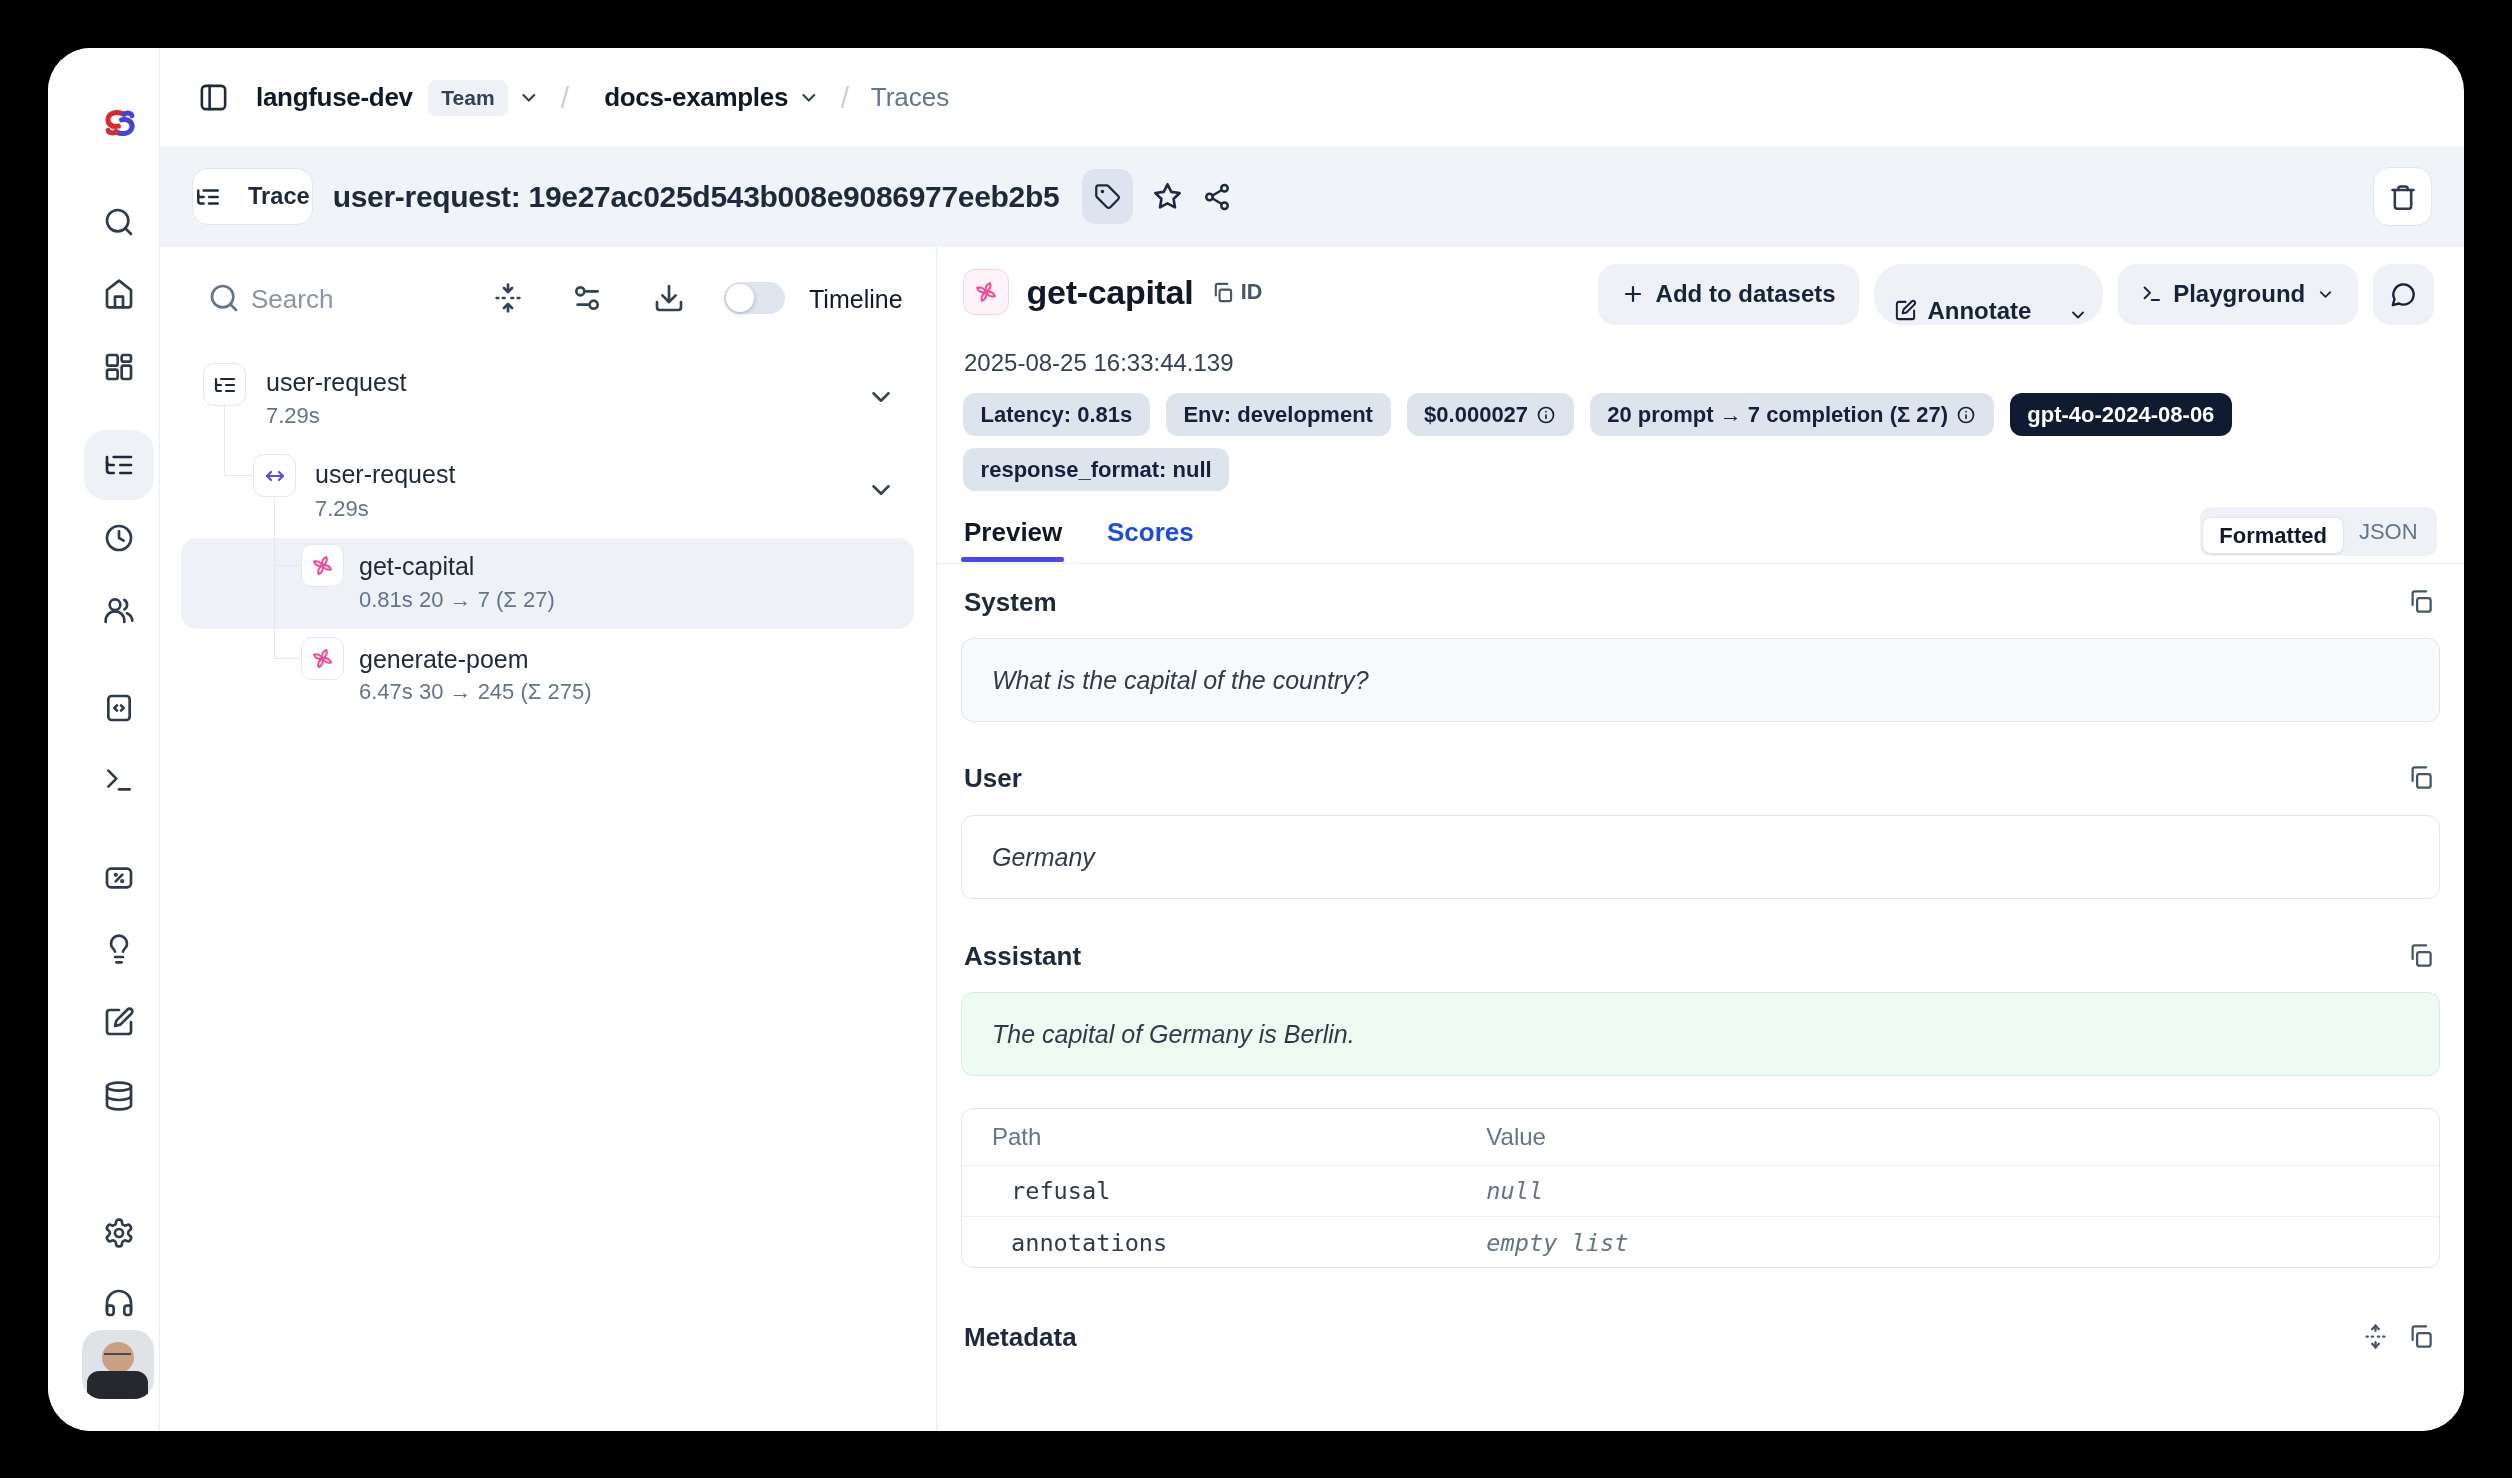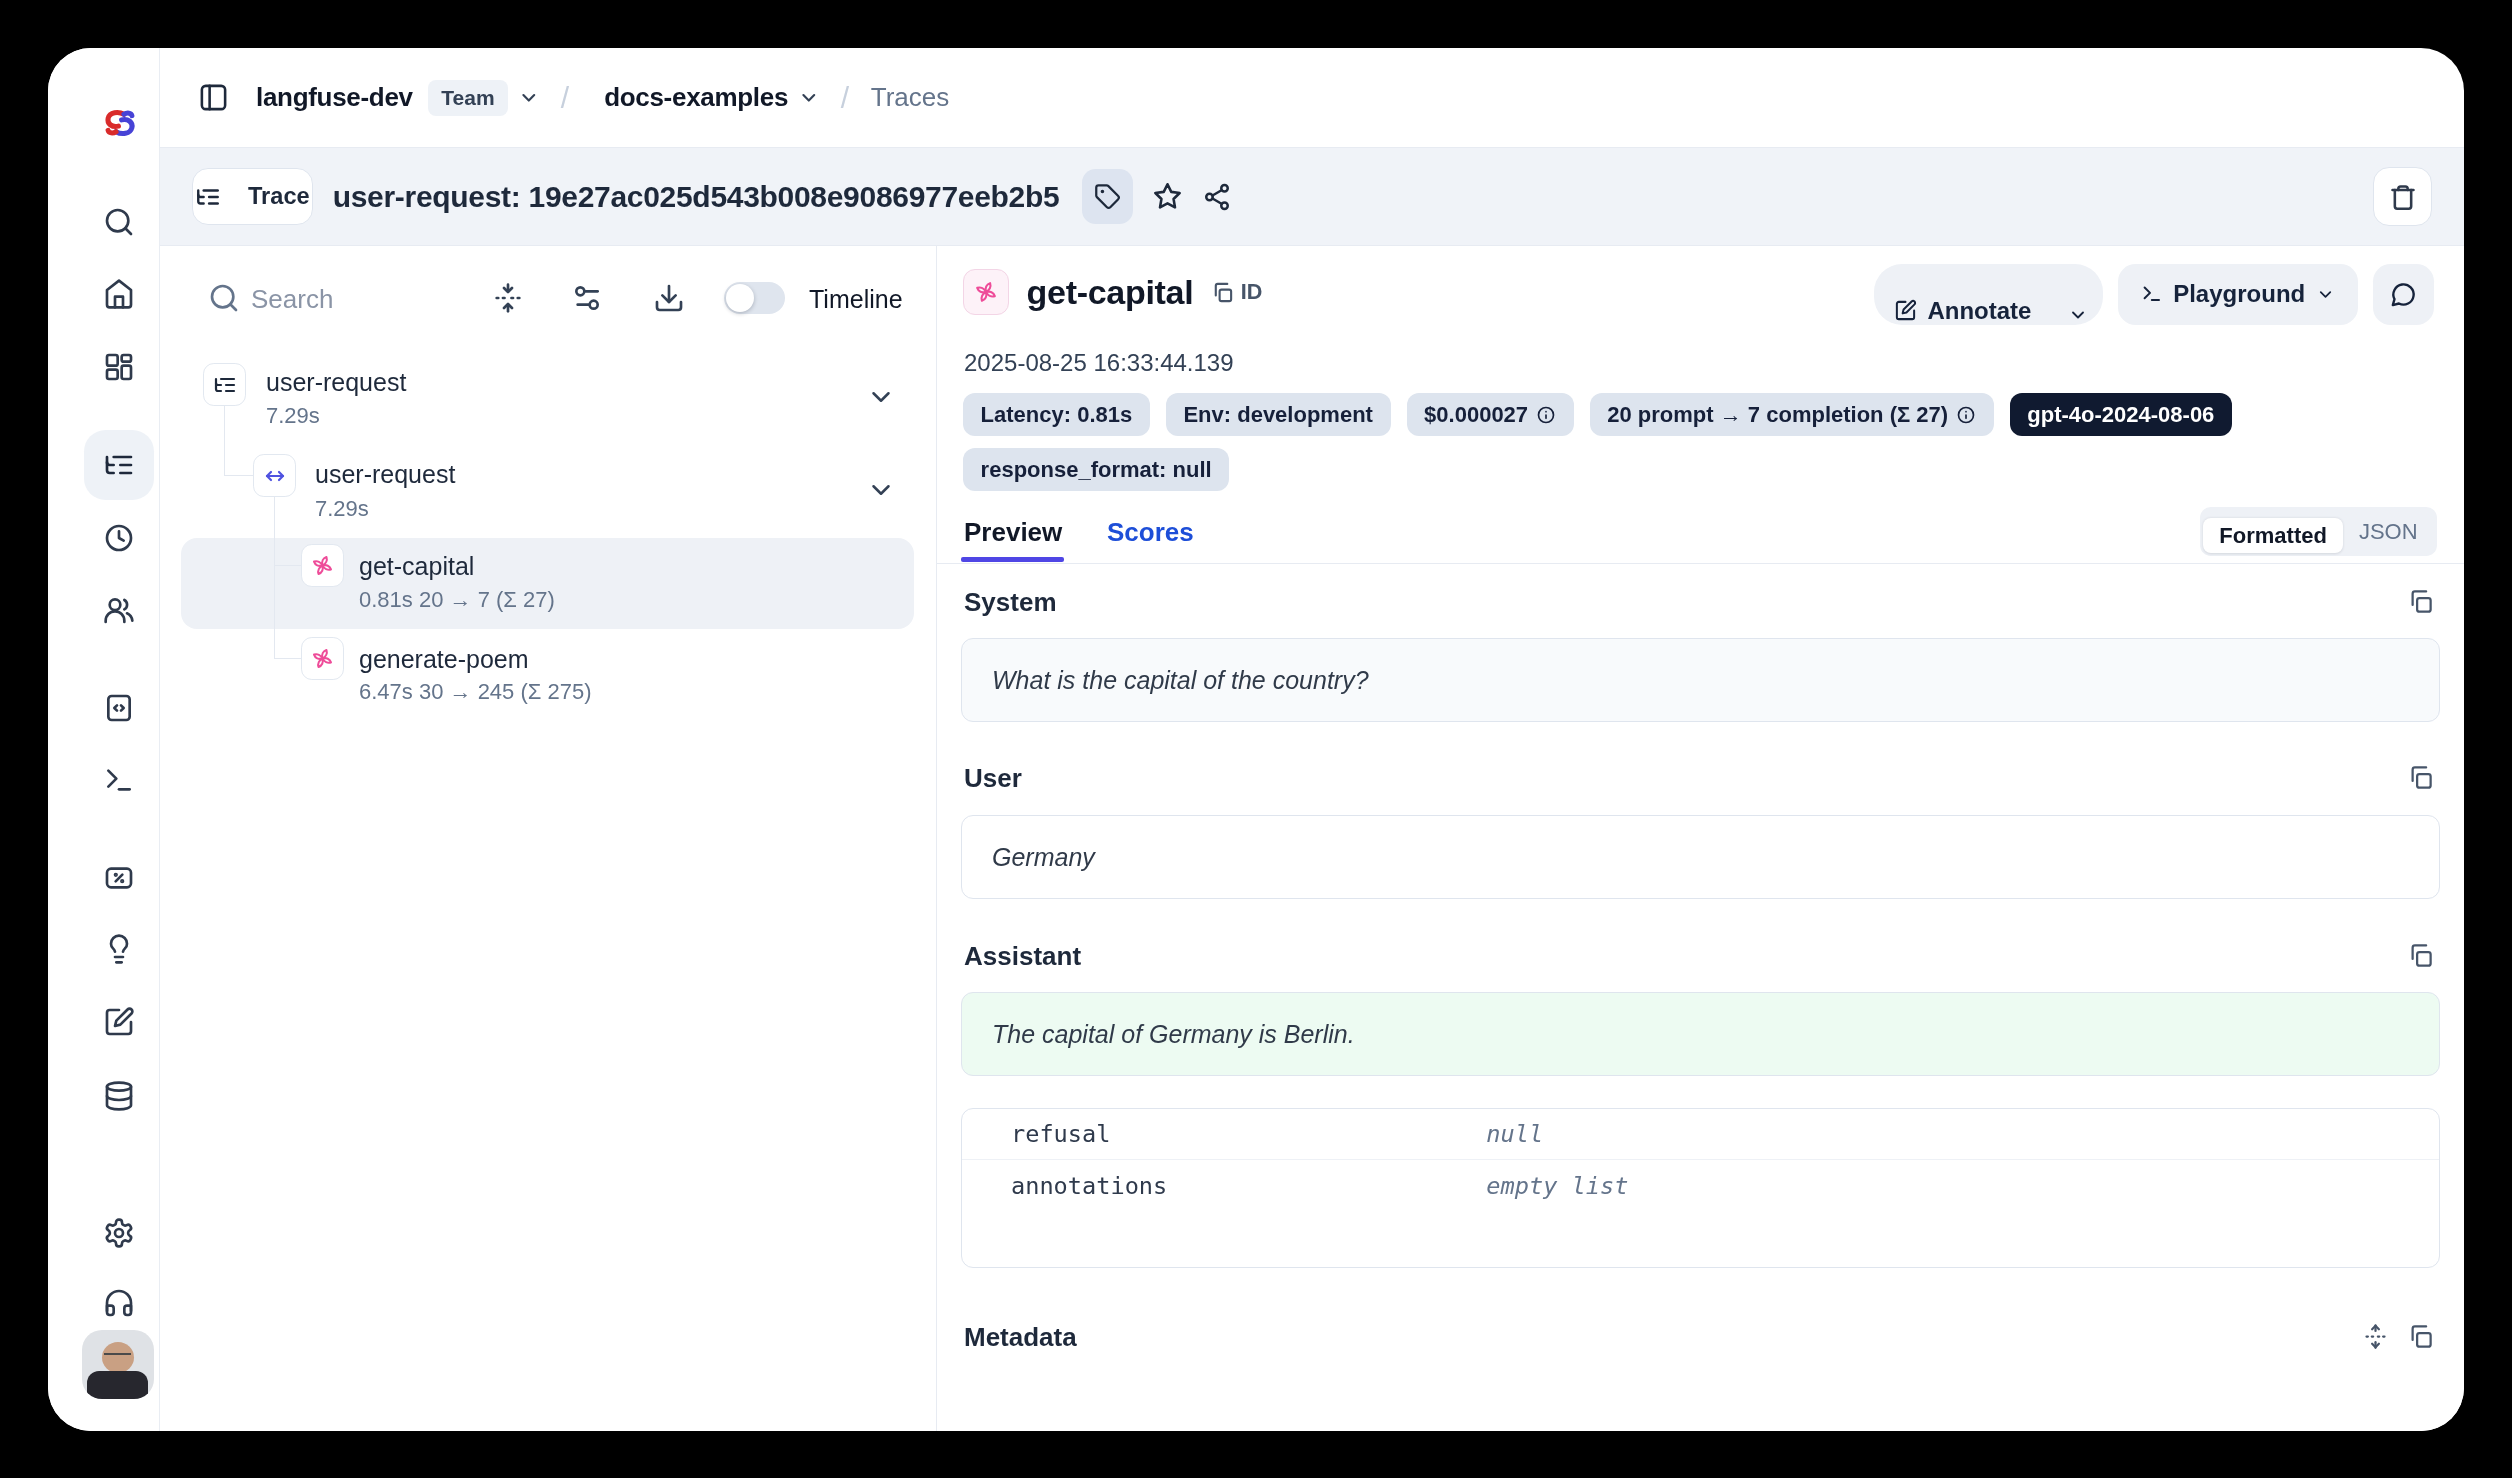--- a/index.html
+++ b/index.html
@@ -360,20 +360,27 @@
           <div class="id-group">
             <svg width="23" height="23" viewBox="0 0 24 24" fill="none" stroke="currentColor" stroke-width="2.2" stroke-linecap="round" stroke-linejoin="round">
                 <rect x="9" y="9" width="12" height="12" rx="2"></rect>
                 <path d="M5 15V5a2 2 0 0 1 2-2h10"></path>
               </svg>
             <span>ID</span>
           </div>
         </div>
 
         <div class="actions">
+          <button class="btn">
+            <svg width="24" height="24" viewBox="0 0 24 24" fill="none" stroke="currentColor" stroke-width="2.2" stroke-linecap="round" stroke-linejoin="round">
+                <path d="M5 12h14"></path>
+                <path d="M12 5v14"></path>
+              </svg>
+            <span>Add to datasets</span>
+          </button>
           <div class="btn-group">
             <div class="seg1">
               <svg width="23" height="23" viewBox="0 0 24 24" fill="none" stroke="currentColor" stroke-width="2.1" stroke-linecap="round" stroke-linejoin="round">
                   <path d="M12 3H5a2 2 0 0 0-2 2v14a2 2 0 0 0 2 2h14a2 2 0 0 0 2-2v-7"></path>
                   <path d="M18.4 2.6a2.1 2.1 0 0 1 3 3L13 14l-4 1 1-4Z"></path>
                 </svg>
               <span>Annotate</span>
             </div>
             <div class="divider"></div>
             <div class="seg2">
@@ -464,20 +471,24 @@
         <div class="sec-heading" style="top:710px">Assistant</div>
         <svg class="copy-ic" style="top:696px" width="27" height="27" viewBox="0 0 24 24" fill="none" stroke="currentColor" stroke-width="2" stroke-linecap="round" stroke-linejoin="round">
             <rect x="9" y="9" width="12" height="12" rx="2"></rect>
             <path d="M5 15V5a2 2 0 0 1 2-2h10"></path>
           </svg>
         <div class="io-box box-assistant">
             <span>The capital of Germany is Berlin.</span>
           </div>
 
         <div class="out-table">
+          <div class="tr tr-head">
+            <div class="td-path">Path</div>
+            <div>Value</div>
+          </div>
           <div class="tr tr-data" style="border-bottom:1.4px solid #eef1f6">
             <div class="td-path">refusal</div>
             <div class="td-val-italic">null</div>
           </div>
           <div class="tr tr-data">
             <div class="td-path">annotations</div>
             <div class="td-val-italic">empty list</div>
           </div>
         </div>
 

